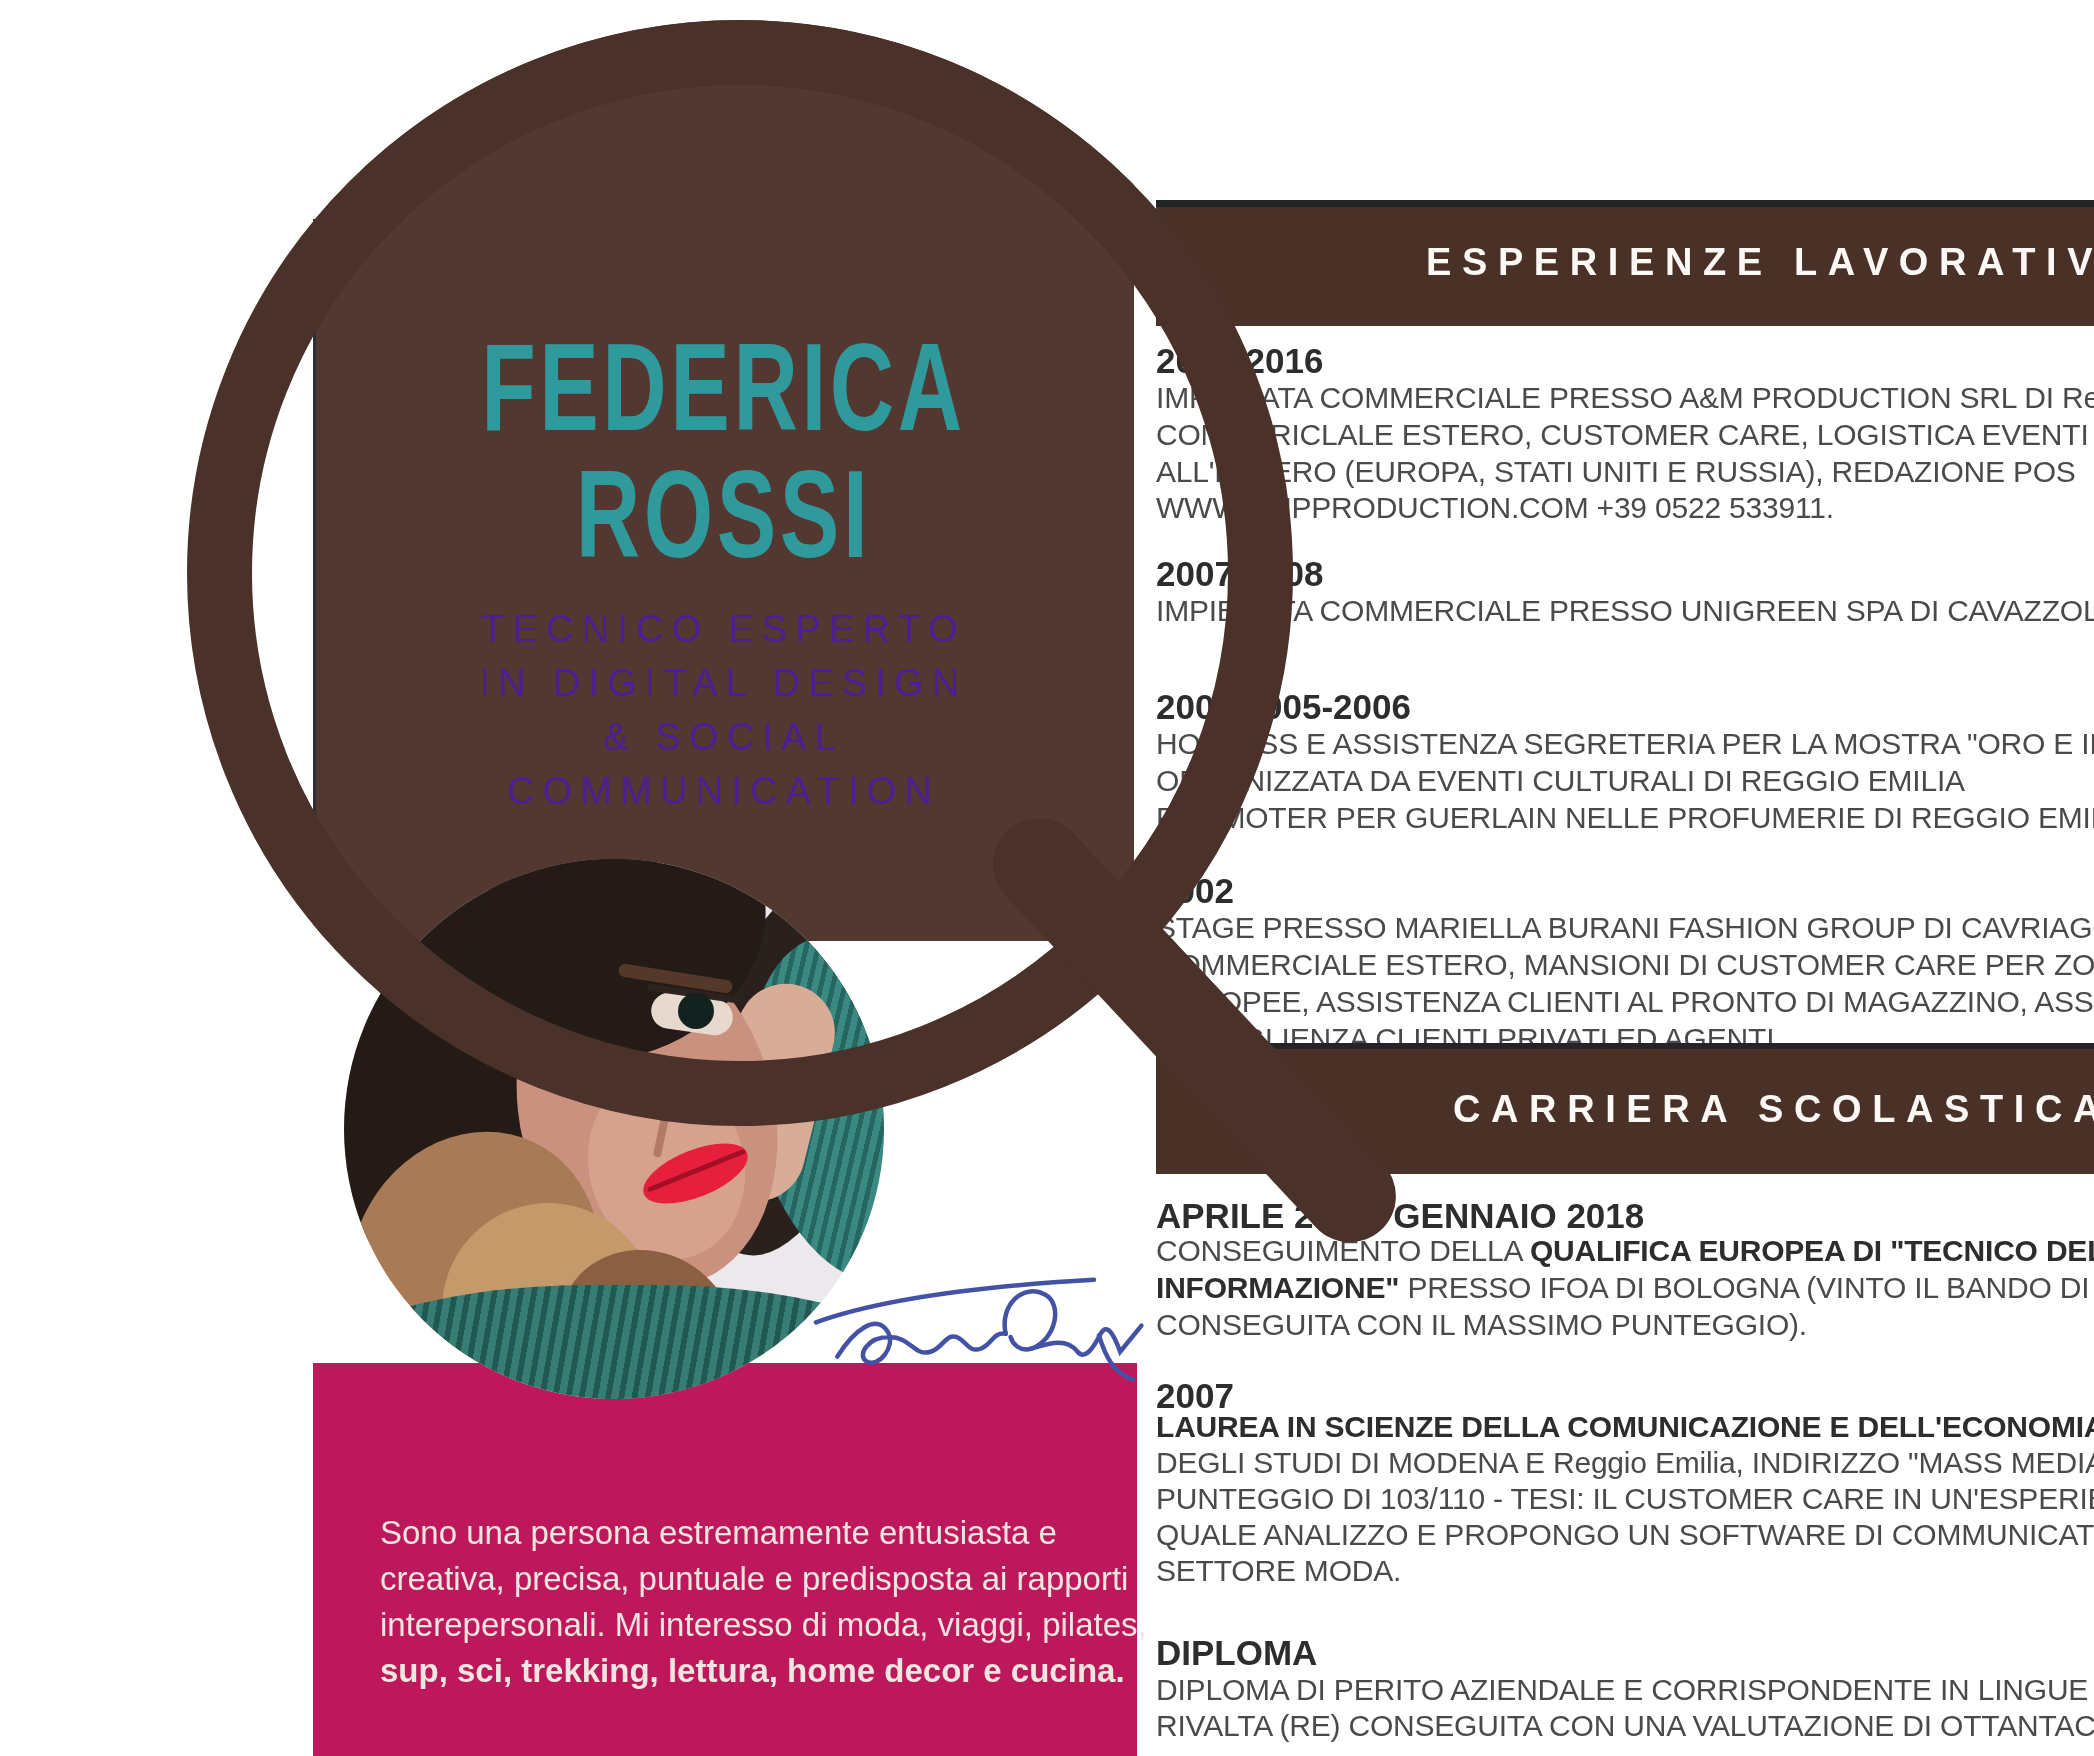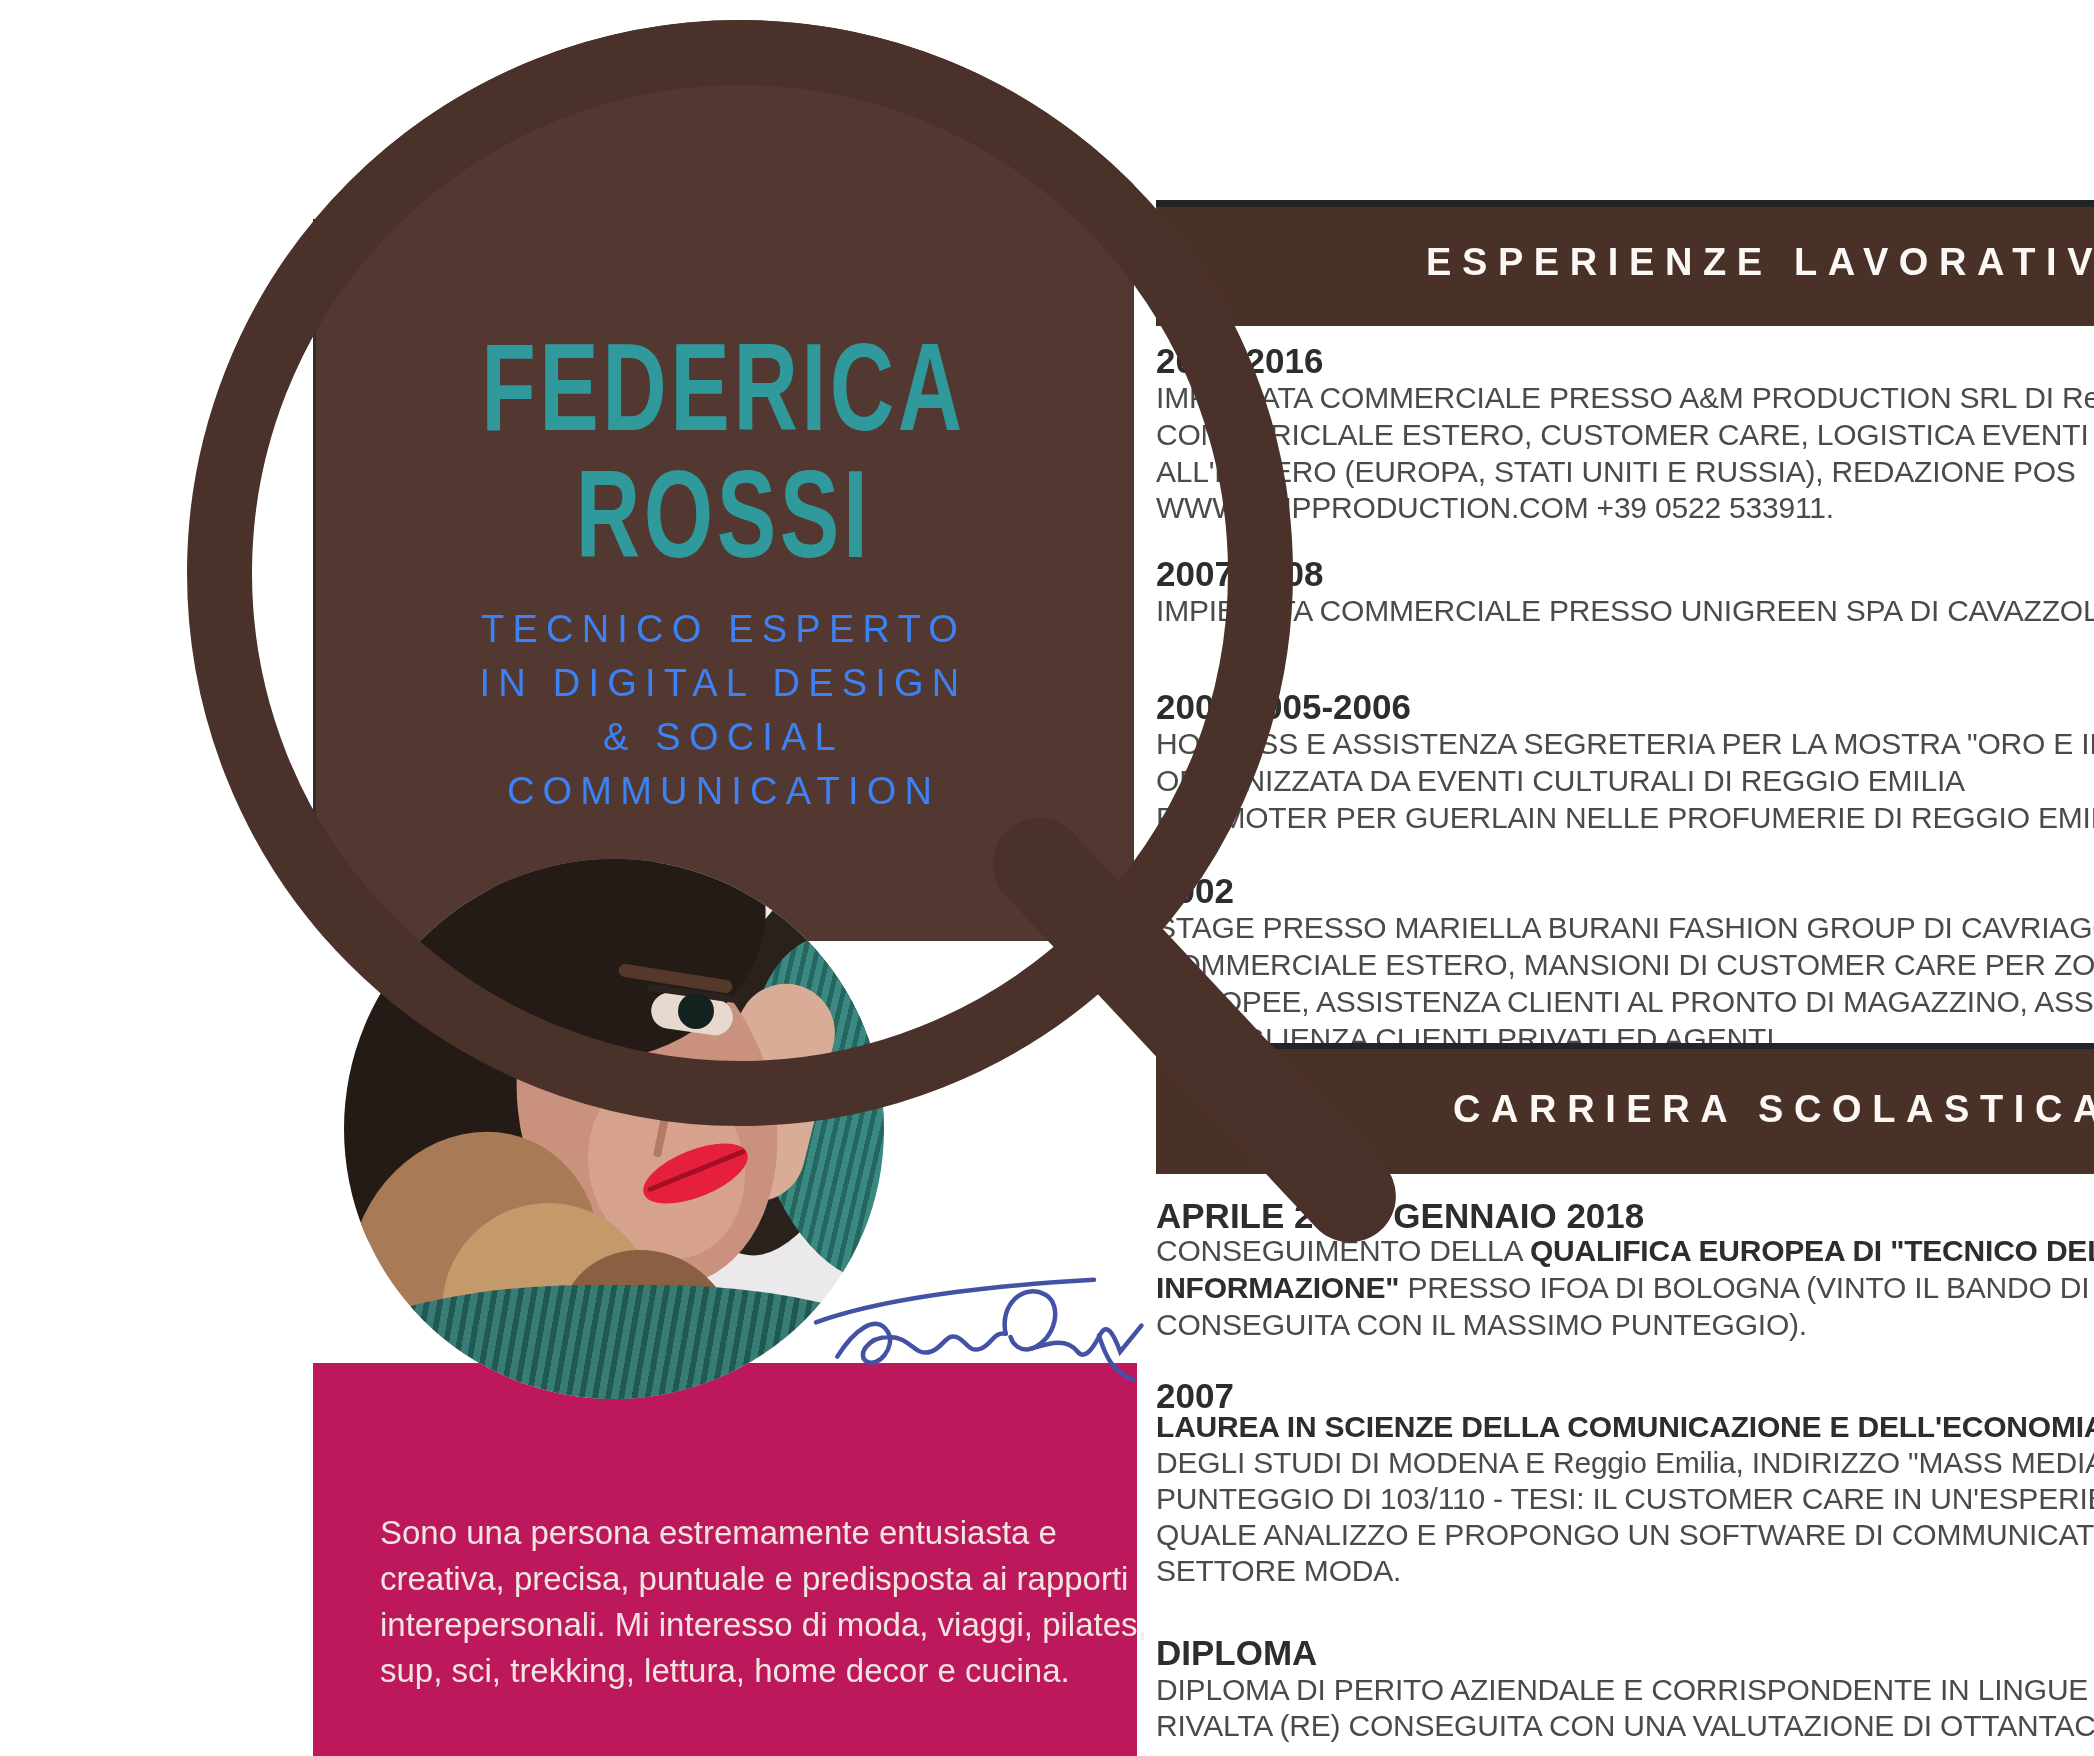--- a/index.html
+++ b/index.html
@@ -12,28 +12,28 @@
   .white-left{left:0;top:0;width:313px;height:1756px;background:#fff;z-index:2;}
   .page-edge{left:313px;top:219px;width:3.3px;height:705px;background:#2e2e38;z-index:2;}
   .white-right{left:1134px;top:0;width:173px;height:1187px;background:#fff;z-index:2;}
   .ring{left:187px;top:19.6px;width:1106px;height:1106px;border-radius:50%;border:65px solid #4a3129;box-sizing:border-box;z-index:6;}
   .handle{left:993px;top:818px;width:547px;height:92px;border-radius:46px;background:#4a3129;transform:rotate(46.9deg);transform-origin:46px 46px;z-index:6;}
 
   
   .name-zone{left:313px;top:0;width:821px;z-index:3;}
   .name-line{position:absolute;width:100%;text-align:center;font-weight:bold;font-size:124px;line-height:123px;color:#2f999c;letter-spacing:4.9px;transform:scaleX(.72);}
   .nl1{top:326px;} .nl2{top:453px;}
-  .sub-line{position:absolute;width:100%;text-align:center;font-size:38px;line-height:54px;color:#3b82f6;letter-spacing:8.2px;}
+  .sub-line{position:absolute;width:100%;text-align:center;font-size:38px;line-height:54px;color:#4c1d95;letter-spacing:8.2px;}
   .sl1{top:602px;} .sl2{top:656px;} .sl3{top:710px;} .sl4{top:764px;}
 
   
   .photo-band{left:313px;top:941px;width:824px;height:421px;background:#fff;z-index:3;}
   .bio{left:313px;top:1363px;width:824px;height:394px;background:#be185d;z-index:3;}
   .bio-line{position:absolute;left:67px;white-space:nowrap;font-size:33px;line-height:46px;color:#f0e6df;}
-  .bl1{top:147px;} .bl2{top:193px;} .bl3{top:239px;} .bl4{top:285px;}
+  .bl1{top:147px;} .bl2{top:193px;} .bl3{top:239px;} .bl4{top:285px;font-weight:bold;}
 
   
   .photo{left:344px;top:859px;width:540px;height:540px;border-radius:50%;overflow:hidden;background:#ebe9ec;z-index:5;}
   .photo div{position:absolute;}
   .ph-hair-main{left:-65px;top:-74px;width:458px;height:524px;border-radius:50%;background:#241b17;transform:rotate(-18deg);}
   .ph-hair-right{left:360px;top:16.4px;width:172px;height:385px;border-radius:50%;background:#2a211c;transform:rotate(14deg);}
   .ph-sweater-right{left:409px;top:74px;width:205px;height:352px;border-radius:50%;background:#2f837b;transform:rotate(-12deg);
     background-image:repeating-linear-gradient(115deg,rgba(0,0,0,.22) 0 4.9px,rgba(255,255,255,.05) 4.9px 11.5px);}
   .ph-hand{left:378px;top:123px;width:98px;height:221px;border-radius:49px;background:#d9ac97;transform:rotate(14deg);}
   .ph-face{left:176px;top:78px;width:254px;height:352px;border-radius:50%;background:#c9917e;transform:rotate(-14deg);}

